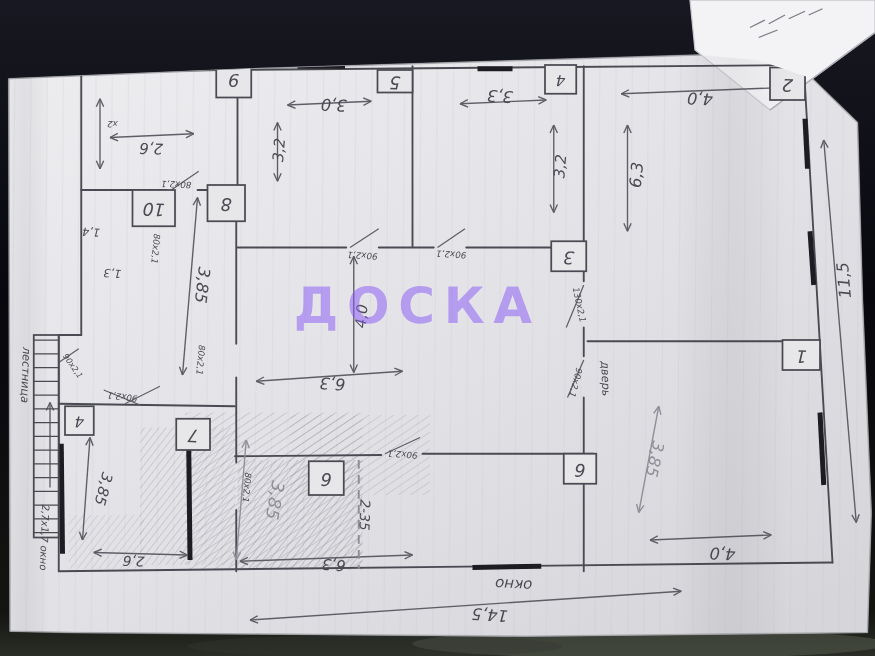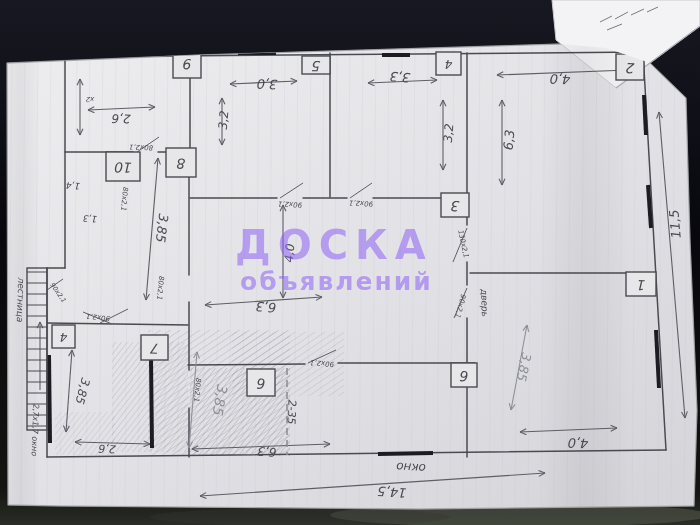--- a/index.html
+++ b/index.html
@@ -365,14 +365,13 @@
         <text transform="translate(58 293) rotate(55)" text-anchor="middle" dominant-baseline="middle" fill="#4a4a52" font-size="6.5" font-style="italic" font-family="DejaVu Sans, sans-serif">90x2,1</text>
         <text transform="translate(98 317) rotate(187)" text-anchor="middle" dominant-baseline="middle" fill="#4a4a52" font-size="7" font-style="italic" font-family="DejaVu Sans, sans-serif">90x2,1</text>
         <text transform="translate(197 390) rotate(95)" text-anchor="middle" dominant-baseline="middle" fill="#4a4a52" font-size="7" font-style="italic" font-family="DejaVu Sans, sans-serif">80x2,1</text>
         <text transform="translate(322 363) rotate(184)" text-anchor="middle" dominant-baseline="middle" fill="#4a4a52" font-size="7" font-style="italic" font-family="DejaVu Sans, sans-serif">90x2,1</text>
         <text transform="translate(90 99) rotate(180)" text-anchor="middle" dominant-baseline="middle" fill="#4a4a52" font-size="7" font-style="italic" font-family="DejaVu Sans, sans-serif">x2</text>
       </g>
       <rect x="540" y="40" width="90" height="470" fill="url(#gBand)" clip-path="url(#cPaper)"></rect>
       <rect x="0" y="40" width="40" height="470" fill="url(#gBand)" clip-path="url(#cPaper)"></rect>
     </svg>
   <div id="wm1" class="wm">ДОСКА</div>
-  <div id="wm2" class="wm">объявлений</div>
 </div>
 
 </body></html>

